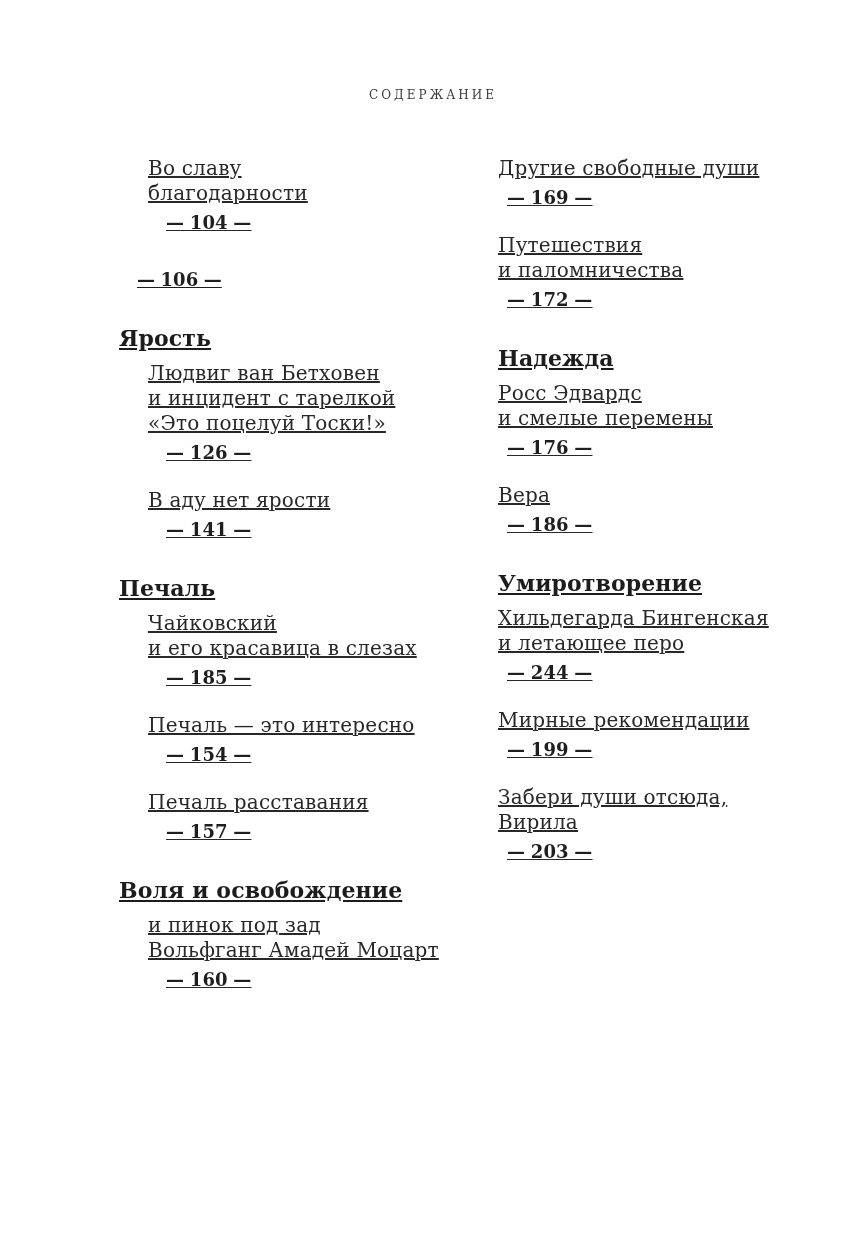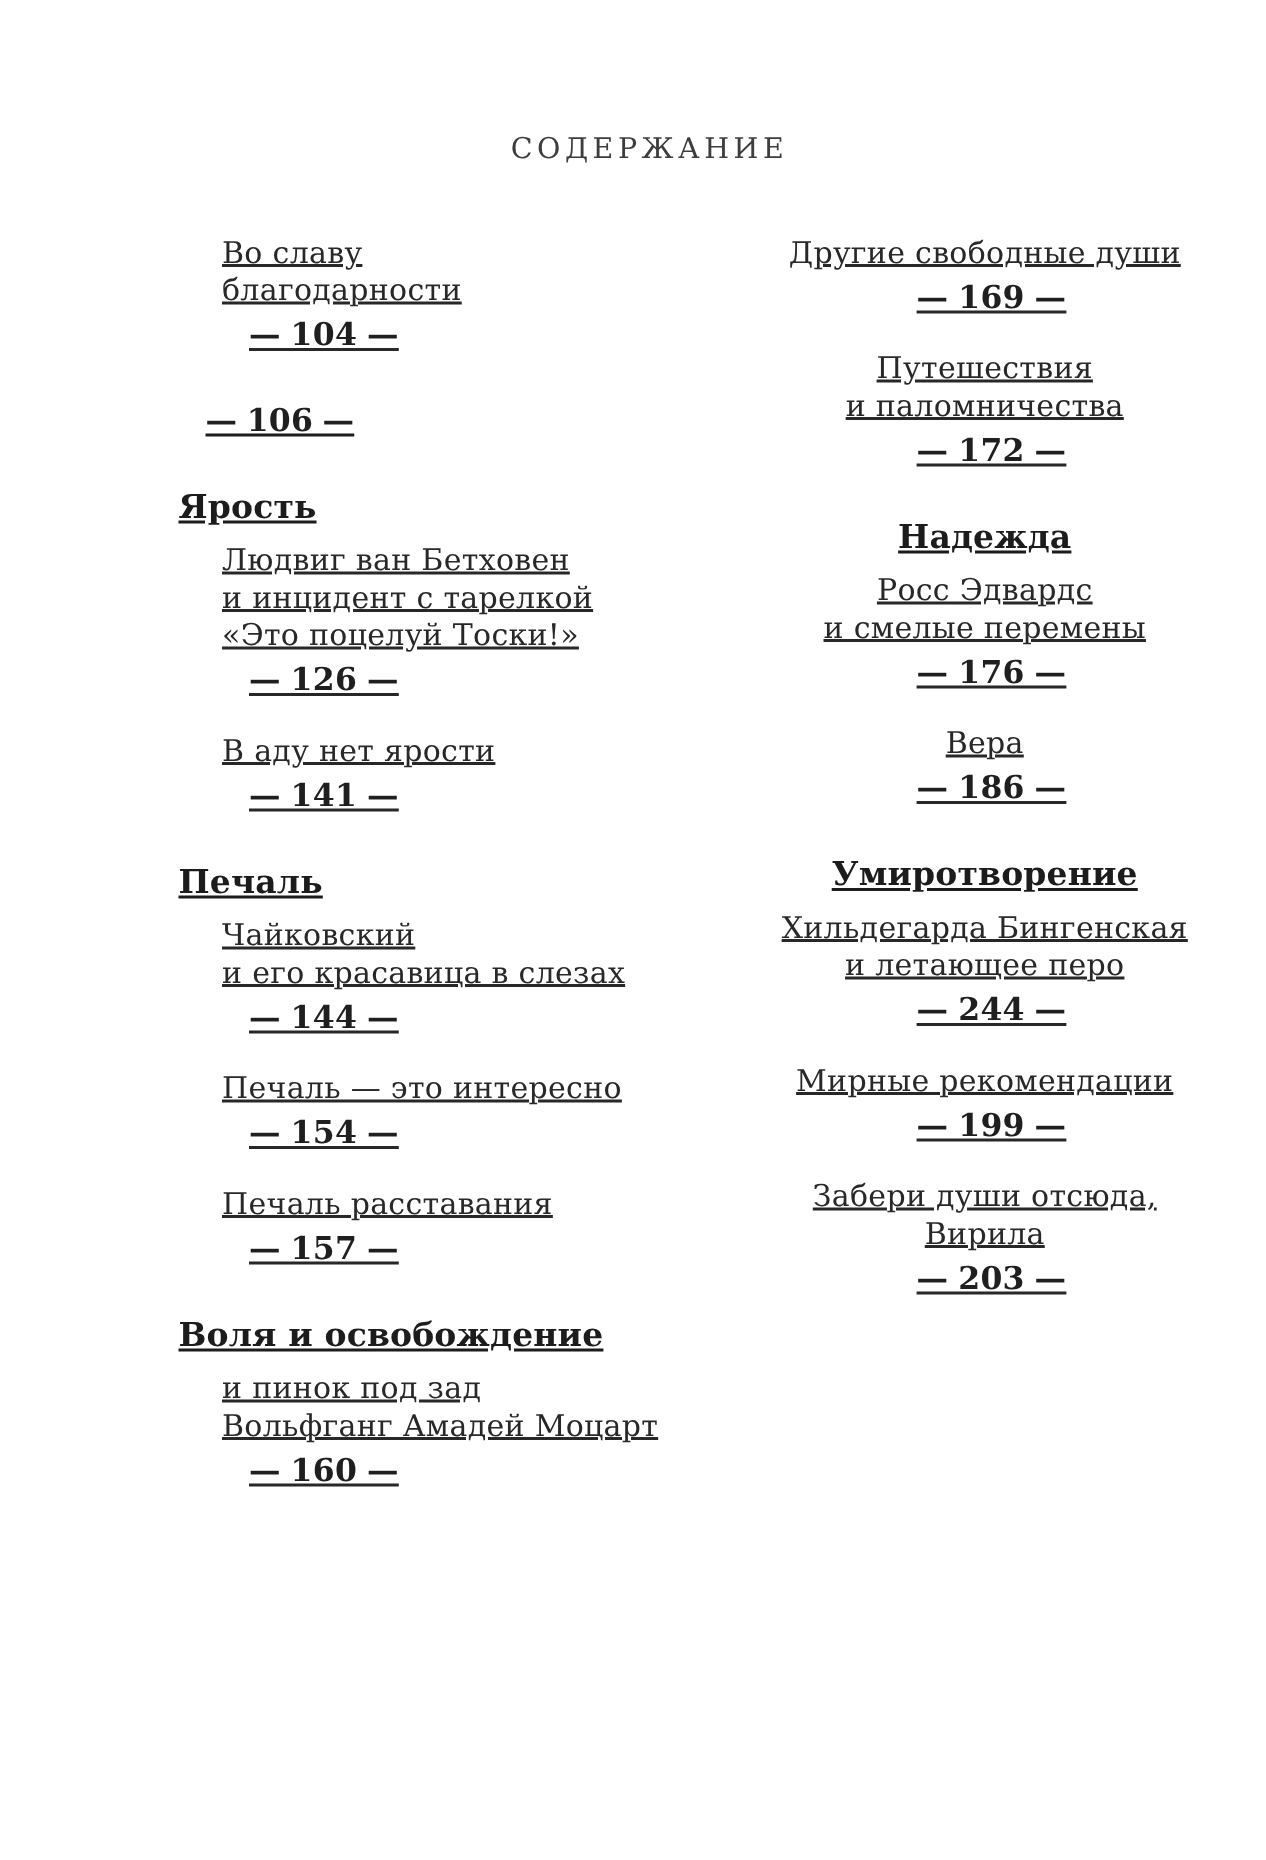--- a/index.html
+++ b/index.html
@@ -17,47 +17,47 @@
   }
   .page-title {
     position: absolute;
     top: 88px;
     left: 0;
     width: 844px;
     padding-left: 22px;
     box-sizing: border-box;
     margin: 0;
     text-align: center;
-    font-size: 19px;
+    font-size: 12px;
     font-weight: 400;
     letter-spacing: 3px;
     color: #3d3d3d;
   }
   .col {
     position: absolute;
     top: 156px;
   }
   .col-left  { left: 119px; width: 330px; }
   .col-right { left: 467px; width: 330px; }
 
   .block {
     margin: 0 0 23px 29px;
     font-size: 20px;
     line-height: 25px;
     letter-spacing: 0.2px;
     text-decoration: underline;
   }
-  .col-right .block { margin-left: 49px; text-align: center; }
+  .col-right .block { margin-left: 31px; }
 
   .block .line { white-space: nowrap; }
 
   .pagenum {
     margin-top: 4px;
     margin-left: 18px;
-    font-size: 21px;
+    font-size: 18px;
     line-height: 25px;
     font-weight: 700;
     color: #1f1f1f;
     word-spacing: -1px;
   }
   .col-right .pagenum { margin-left: 9px; }
 
   .heading-block {
     margin-left: 0;
     margin-top: 32px;
@@ -115,21 +115,21 @@
     <div class="lines">
           <div class="line">Печаль</div>
         </div>
 
   </div>
       <div class="block">
     <div class="lines">
           <div class="line">Чайковский</div>
           <div class="line">и его красавица в слезах</div>
         </div>
-    <div class="pagenum">— 144 —</div>
+    <div class="pagenum">— 185 —</div>
   </div>
       <div class="block">
     <div class="lines">
           <div class="line">Печаль — это интересно</div>
         </div>
     <div class="pagenum">— 154 —</div>
   </div>
       <div class="block">
     <div class="lines">
           <div class="line">Печаль расставания</div>

